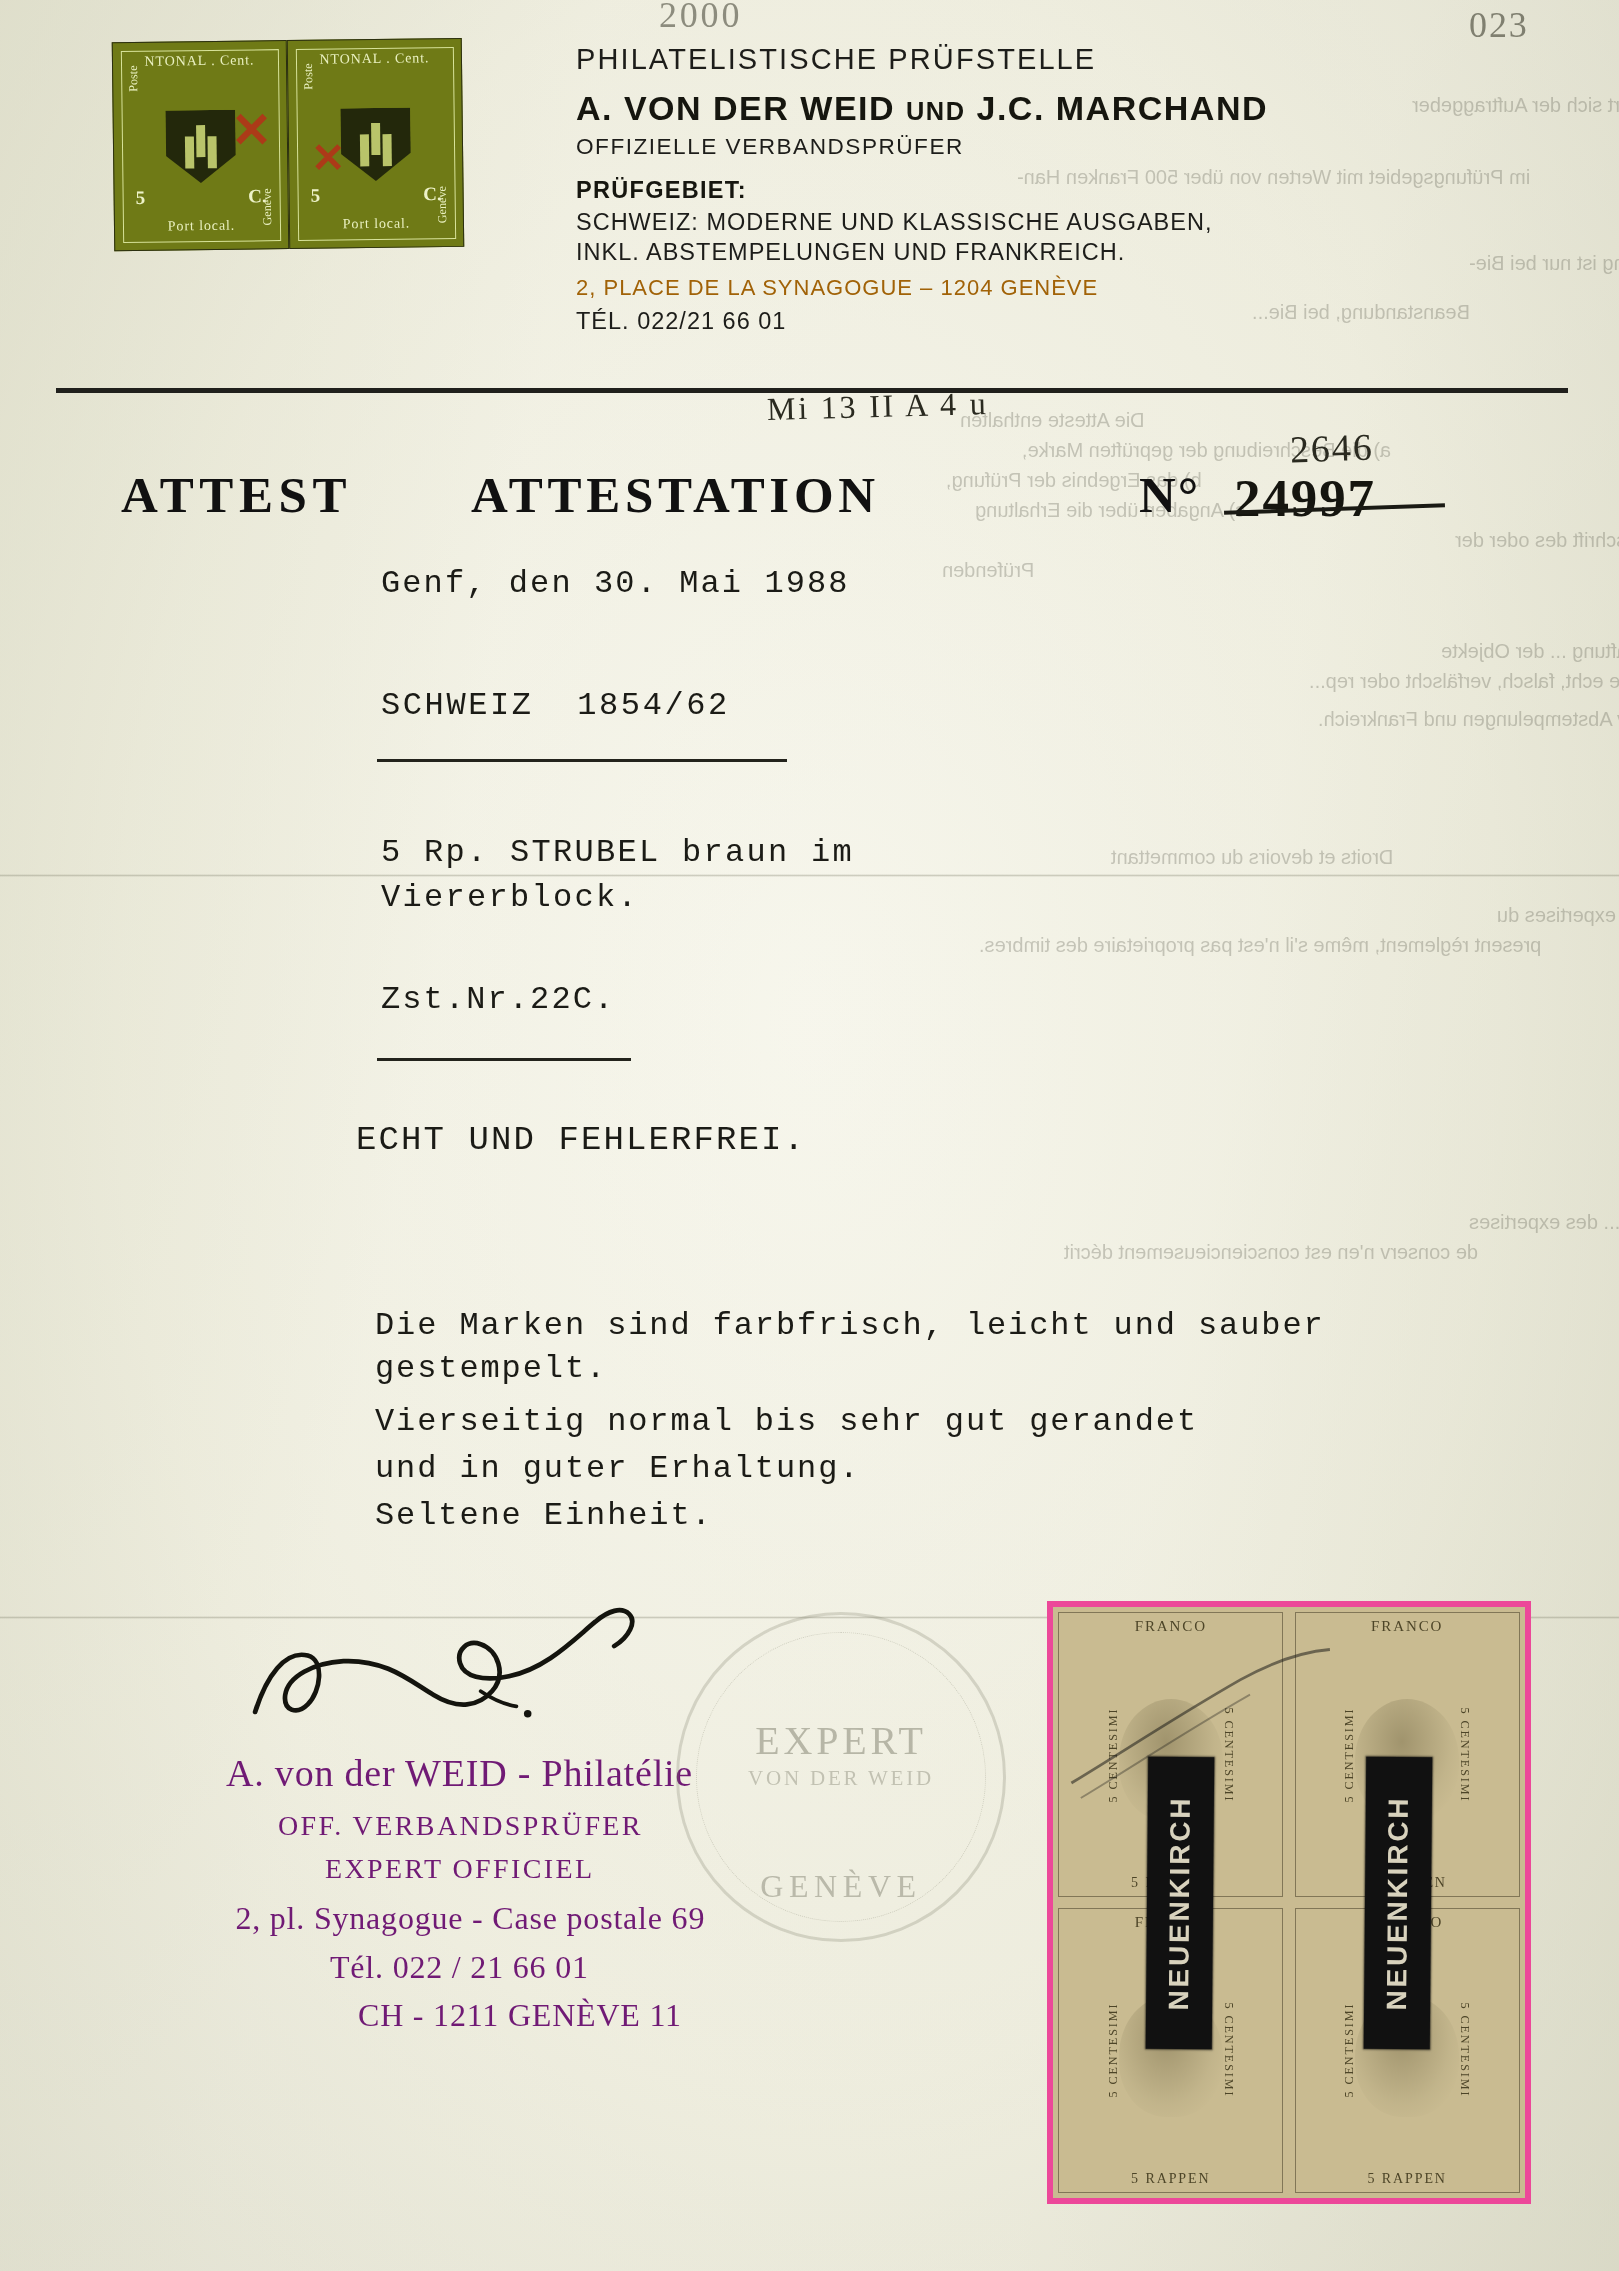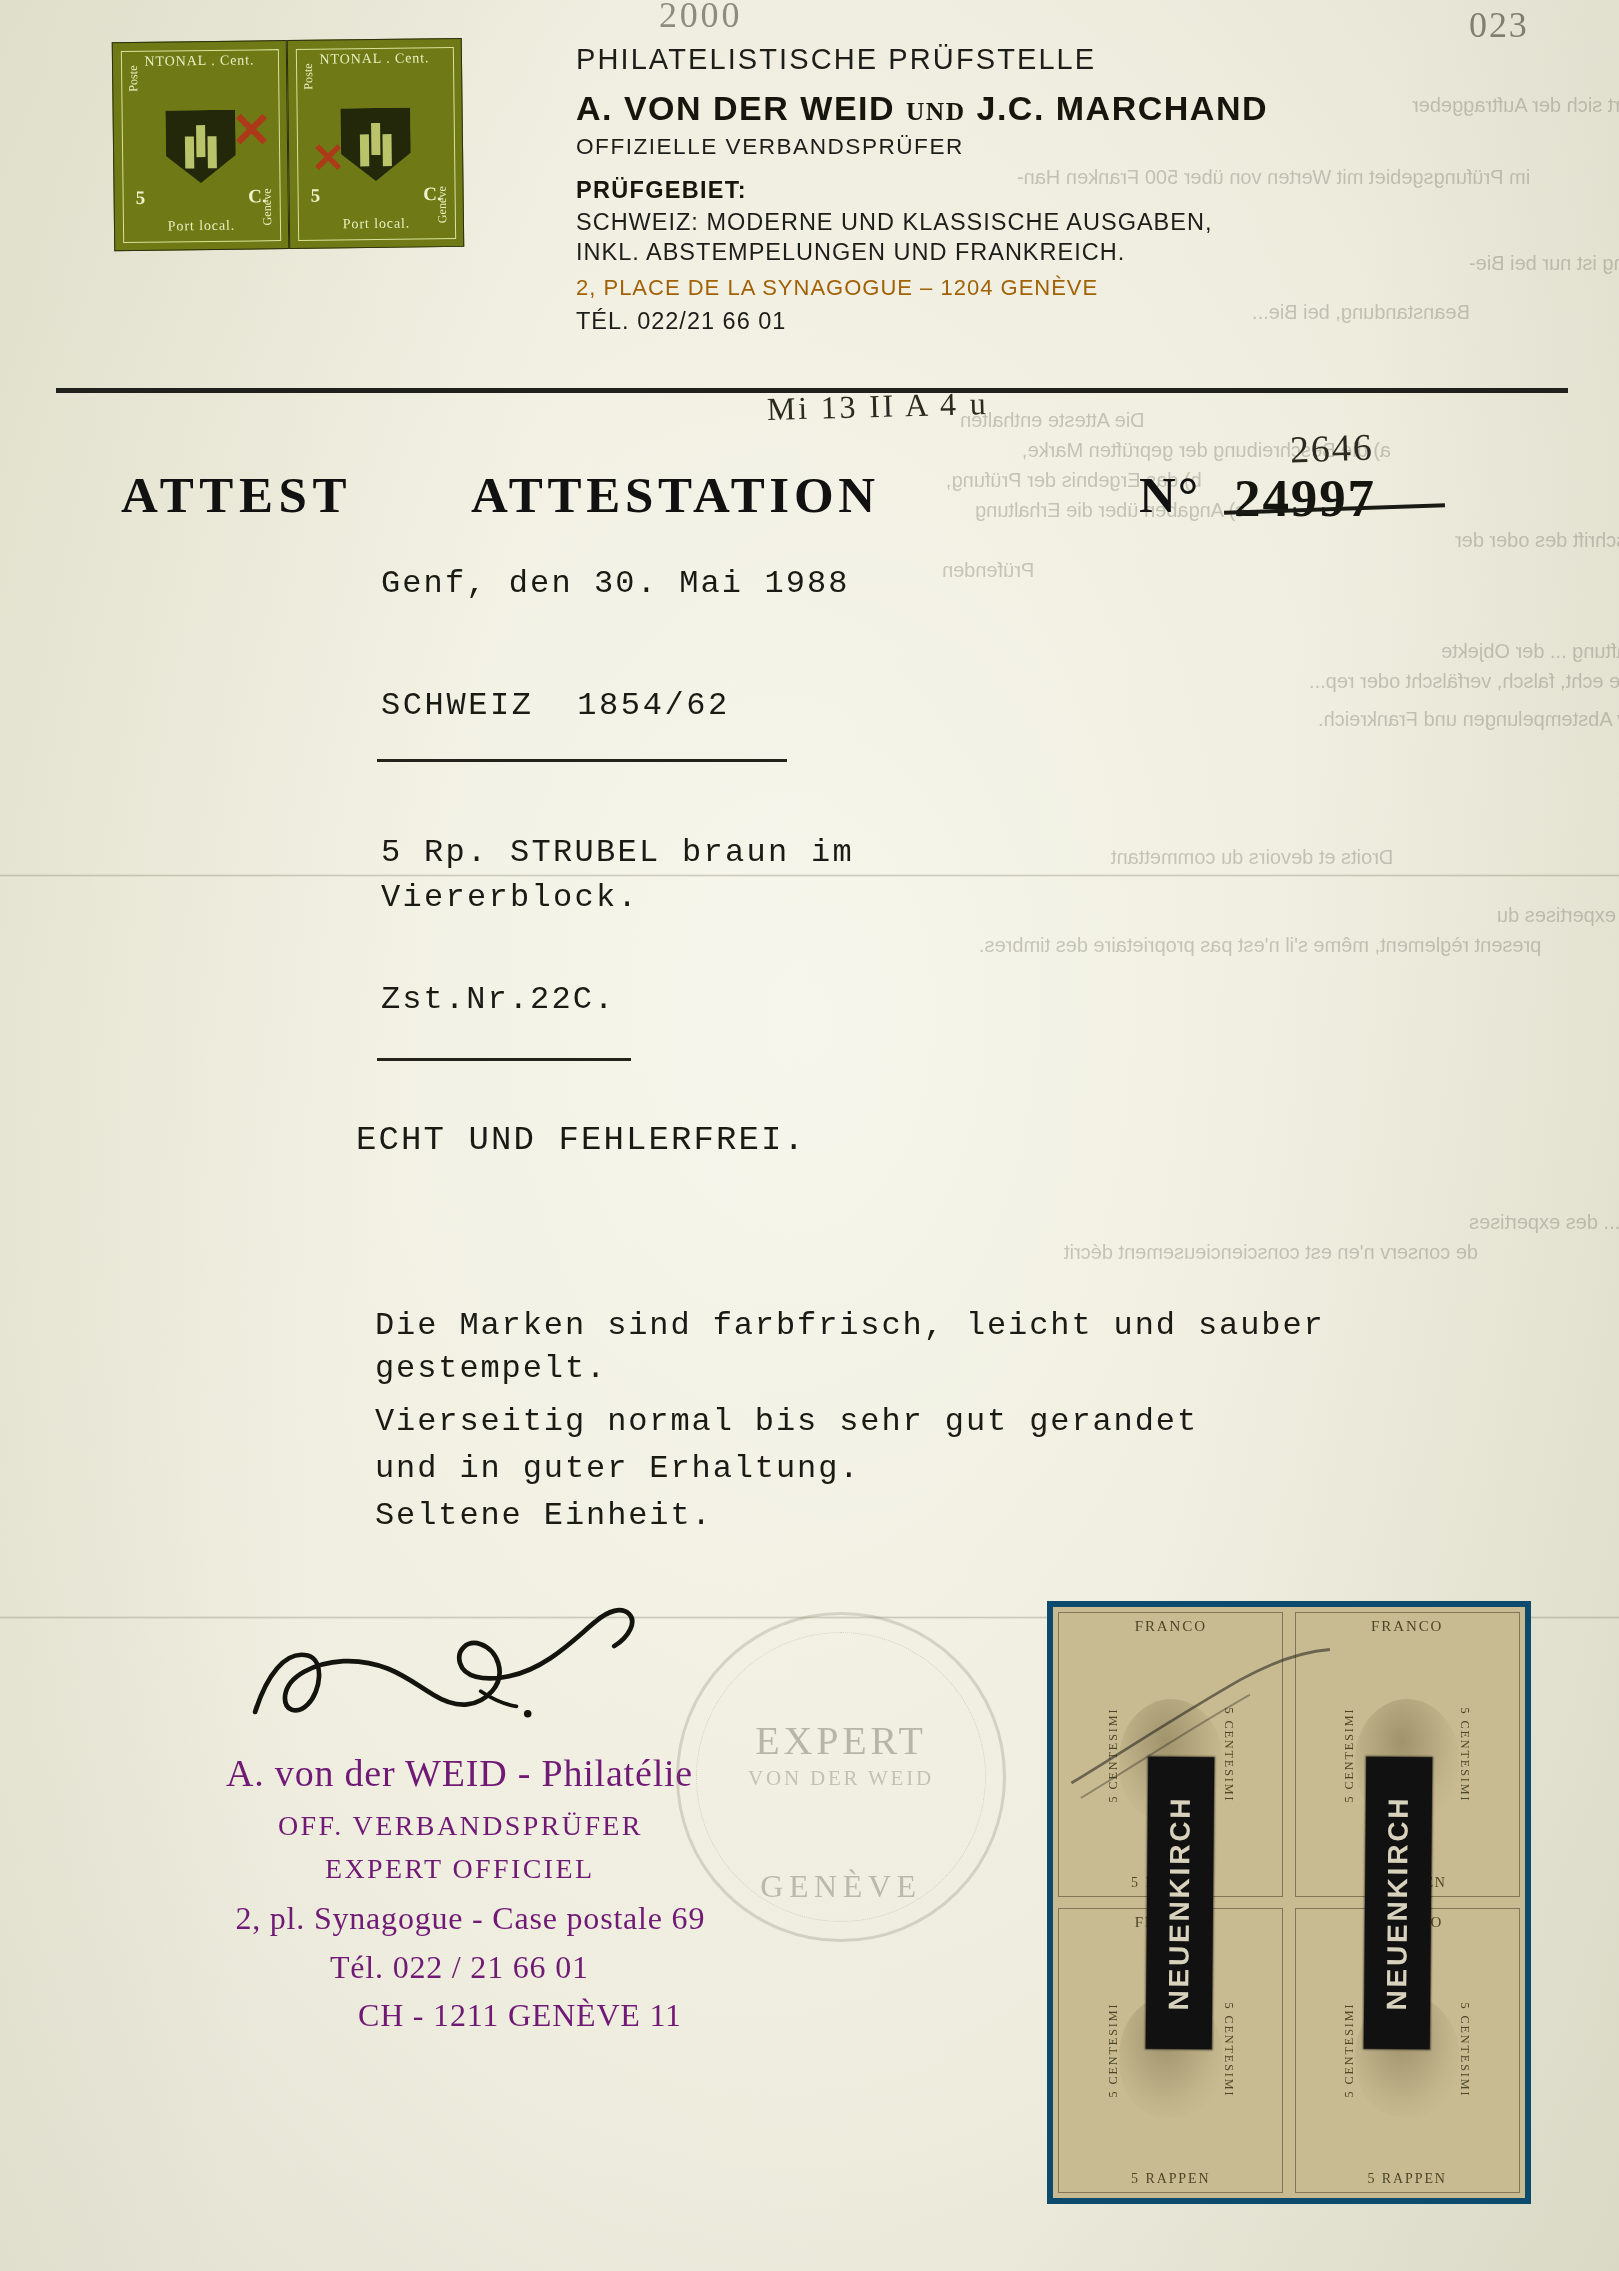--- a/index.html
+++ b/index.html
@@ -162,21 +162,21 @@
     color: #1d1d1a;
     margin-bottom: 13px;
   }
   #h-line2 {
     font-size: 34px;
     font-weight: bold;
     letter-spacing: 1.5px;
     color: #16160f;
     margin-bottom: 5.6px;
   }
-  #h-line2 .small { font-size: 25.4px; font-weight: bold; font-family: Liberation Serif, serif; }
+  #h-line2 .small { font-size: 25.4px; font-weight: bold; }
   #h-line3 {
     font-size: 22.6px;
     letter-spacing: 1.5px;
     color: #1d1d1a;
     margin-bottom: 17px;
   }
   #h-line4 {
     font-size: 23.5px;
     font-weight: bold;
     letter-spacing: 1.3px;
@@ -477,21 +477,21 @@
     color: rgba(100,100,82,0.6);
   }
 
   
   #strubel-block {
     position: absolute;
     left: 1047px;
     top: 1601px;
     width: 484px;
     height: 603px;
-    background: #0c4a6e;
+    background: #ec4899;
     padding: 5.6px;
     box-sizing: border-box;
   }
   #strubel-inner {
     position: relative;
     width: 100%;
     height: 100%;
     display: grid;
     grid-template-columns: 1fr 1fr;
     grid-template-rows: 1fr 1fr;

